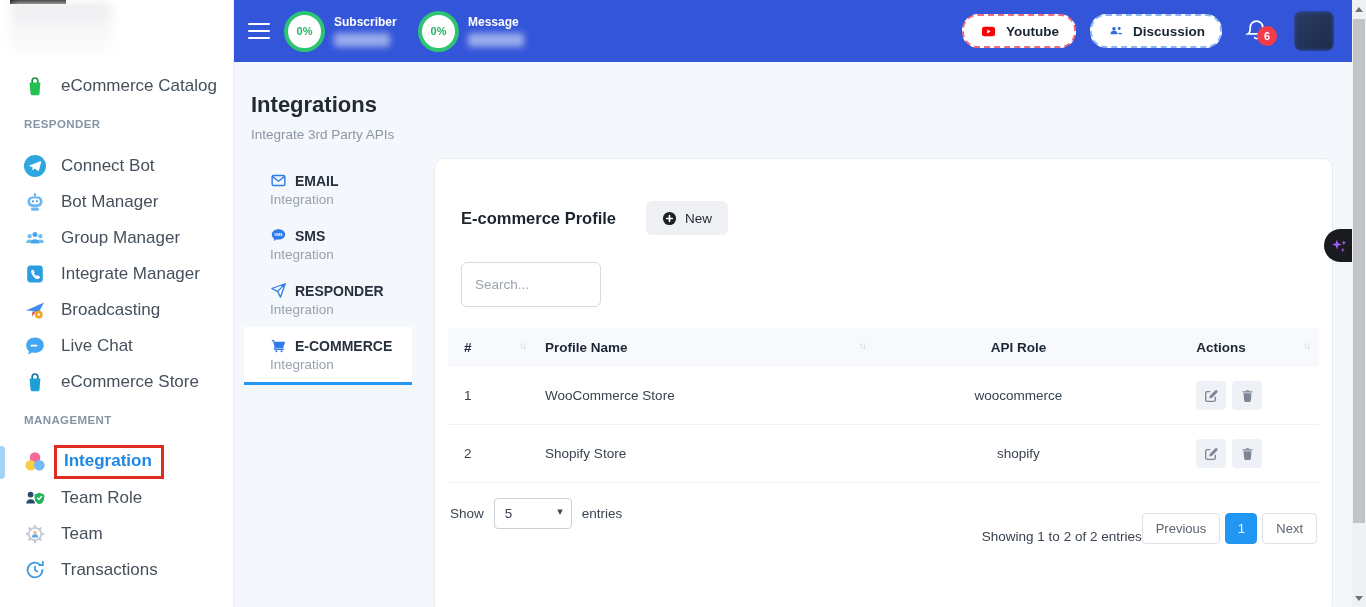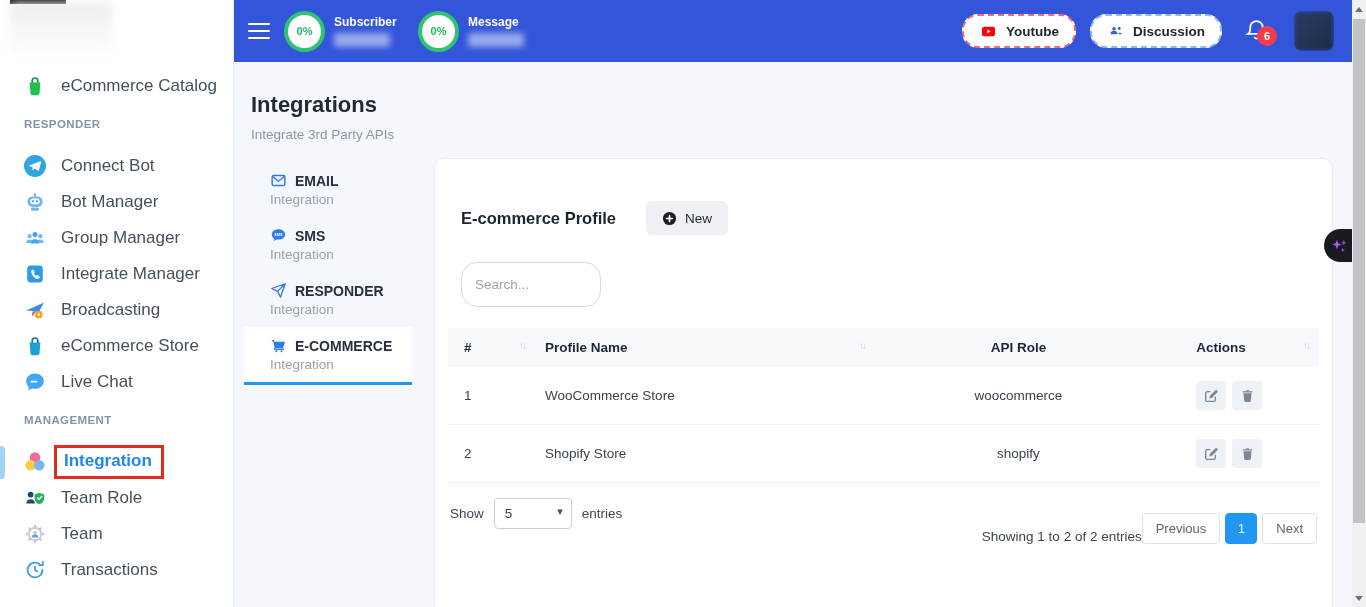--- a/index.html
+++ b/index.html
@@ -62,21 +62,21 @@
   .subnav-item .line1 .ic { width:17px; height:17px; display:flex; }
   .subnav-item .line2 { margin-top:3px; font-size:13.5px; color:#98a2ae; }
   .subnav-item.active { background:#fff; border-bottom:3px solid #2196f3; }
 
   .card { position:absolute; left:200px; top:96px; right:19px; bottom:-8px; background:#fff; border:1px solid #e9edf2; border-radius:10px; }
   .card-head { display:flex; align-items:center; gap:30px; padding:42px 26px 0 26px; }
   .card-title { font-size:16.5px; font-weight:700; color:#1c2430; }
   .new-btn { background:#eef0f3; border:none; border-radius:6px; height:34px; padding:0 16px; display:flex; align-items:center; gap:8px;
     font-size:13.5px; color:#1f2731; cursor:pointer; font-family:inherit; }
   .search-row { padding:27px 26px 0; }
-  .search-input { width:140px; height:45px; border:1px solid #d5dbe2; border-radius:16px; padding:0 13px; font-size:13.5px; color:#49525e;
+  .search-input { width:140px; height:45px; border:1px solid #d5dbe2; border-radius:6px; padding:0 13px; font-size:13.5px; color:#49525e;
     font-family:inherit; outline:none; background:#fff; }
   .search-input::placeholder { color:#9aa3ad; }
 
   .table-wrap { margin-top:21px; padding:0 13px; }
   table { width:100%; border-collapse:collapse; table-layout:fixed; }
   col.c1 { width:10%; } col.c2 { width:39%; } col.c3 { width:33%; } col.c4 { width:18%; }
   thead th { background:#f7f9fc; padding:12px 10px; font-size:13.5px; font-weight:700; color:#1e2736; text-align:left; cursor:pointer; }
   thead th:first-child, tbody td:first-child { padding-left:16px; }
   th.center, td.center { text-align:center; }
   th.actions-col, td.actions-col { padding-left:34px; }
@@ -181,35 +181,35 @@
               <circle cx="15.8" cy="16.6" r="3.9" fill="#f6a21a"></circle>
               <circle cx="15.8" cy="16.6" r="1.3" fill="#fff"></circle>
             </svg>
         </span>
         <span class="side-label">Broadcasting</span>
       </div>
 
       <div class="side-item">
         <span class="ic">
           <svg viewBox="0 0 24 24" width="24" height="24">
+              <path d="M12 3.6 c5 0 8.8 3.3 8.8 7.6 s-3.8 7.6-8.8 7.6 c-1 0-1.95-.13-2.85-.38 L5.1 20.4 l.85-3.2 c-1.6-1.35-2.75-3.3-2.75-5.9 C3.2 6.9 7 3.6 12 3.6 Z" fill="#41a7f5"></path>
+              <path d="M8.3 11.6 h5.2" stroke="#fff" stroke-width="1.9" stroke-linecap="round"></path>
+            </svg>
+        </span>
+        <span class="side-label">Live Chat</span>
+      </div>
+
+      <div class="side-item">
+        <span class="ic">
+          <svg viewBox="0 0 24 24" width="24" height="24">
               <path d="M9.2 9.5 V6.8 a2.8 2.8 0 0 1 5.6 0 V9.5" stroke="#14749f" stroke-width="1.7" fill="none" stroke-linecap="round"></path>
               <path d="M6.6 8.6 h10.8 l-.9 10.9 a1.9 1.9 0 0 1 -1.9 1.7 H9.4 a1.9 1.9 0 0 1 -1.9 -1.7 Z" fill="#1d9fd8"></path>
             </svg>
         </span>
         <span class="side-label">eCommerce Store</span>
-      </div>
-
-      <div class="side-item">
-        <span class="ic">
-          <svg viewBox="0 0 24 24" width="24" height="24">
-              <path d="M12 3.6 c5 0 8.8 3.3 8.8 7.6 s-3.8 7.6-8.8 7.6 c-1 0-1.95-.13-2.85-.38 L5.1 20.4 l.85-3.2 c-1.6-1.35-2.75-3.3-2.75-5.9 C3.2 6.9 7 3.6 12 3.6 Z" fill="#41a7f5"></path>
-              <path d="M8.3 11.6 h5.2" stroke="#fff" stroke-width="1.9" stroke-linecap="round"></path>
-            </svg>
-        </span>
-        <span class="side-label">Live Chat</span>
       </div>
 
       <div class="section-title">MANAGEMENT</div>
 
       <div class="side-item">
         <div class="active-bar"></div>
         <span class="ic">
           <svg viewBox="0 0 24 24" width="24" height="24">
               <circle cx="12" cy="7.6" r="5.3" fill="#f2699c"></circle>
               <circle cx="7.7" cy="15.3" r="5.3" fill="#f7ce46"></circle>

